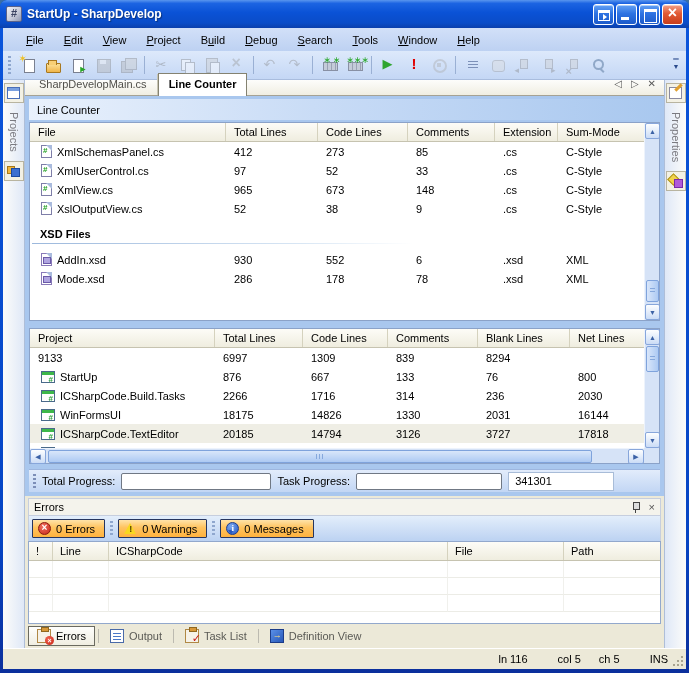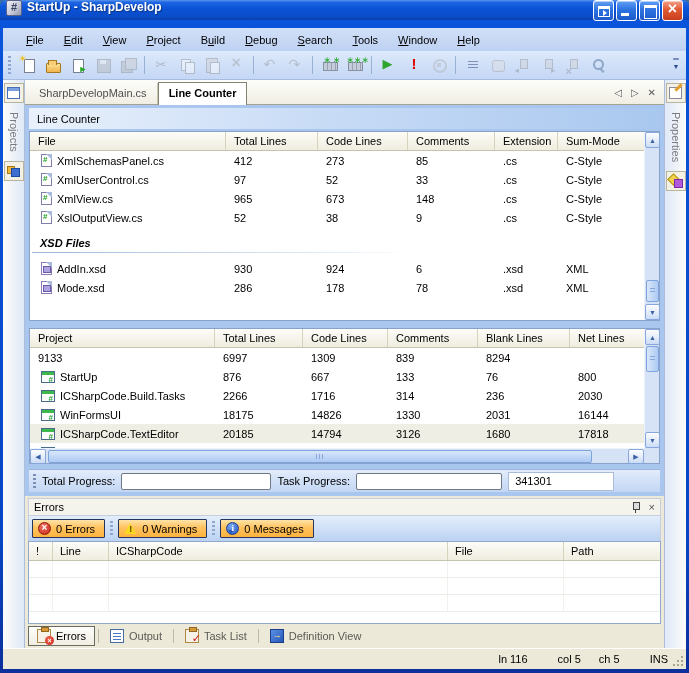--- a/index.html
+++ b/index.html
@@ -2,21 +2,21 @@
 <html><head>
 <meta charset="utf-8">
 <style>
   html,body{margin:0;padding:0;background:#3a6ea5;}
   *{box-sizing:border-box;}
   .window{width:689px;height:673px;position:relative;overflow:hidden;border-radius:7px 7px 0 0;
     background:linear-gradient(180deg,#0A55DC 0%,#0846C4 80%,#0B2F9C 100%);
     font-family:"Liberation Sans","DejaVu Sans",sans-serif;font-size:11px;color:#000;}
 
   
-  .titlebar{height:20px;display:flex;padding:0 6px;
+  .titlebar{height:28px;display:flex;align-items:center;padding:0 6px;
     background:linear-gradient(180deg,#5A96EE 0%,#1C64E2 12%,#0A52D6 45%,#0A4CC8 82%,#0B40AC 100%);
     border-radius:7px 7px 0 0;}
   .app-icon{width:16px;height:16px;margin-right:5px;border-radius:2px;position:relative;flex:none;
     background:linear-gradient(135deg,#F0F0F6 0%,#C8CCDA 55%,#9098B0 100%);border:1px solid #5A628A;}
   .app-icon::after{content:'#';position:absolute;left:4px;top:0px;font-size:11px;font-weight:bold;color:#3A4260;}
   .title-text{color:#fff;font-weight:bold;font-size:12px;text-shadow:1px 1px 1px #0A337E;flex:1;}
   .wbtns{display:flex;gap:2px;}
   .wbtn{width:21px;height:21px;border-radius:3px;border:1px solid #fff;position:relative;
     background:linear-gradient(180deg,#63A1F5 0%,#2E73E2 45%,#1C5ACA 100%);
     box-shadow:inset 0 1px 0 rgba(255,255,255,.5);color:#fff;}
@@ -89,21 +89,21 @@
   .dk-classes::before{content:'';position:absolute;left:0;top:1px;width:6px;height:6px;background:#F0B63C;border:1px solid #A87818;}
   .dk-classes::after{content:'';position:absolute;right:0;bottom:0;width:7px;height:7px;background:#3C6FD0;border:1px solid #1C4AA0;}
   .dk-properties{background:#fff;border:1px solid #8A8AA0;}
   .dk-properties::after{content:'';position:absolute;right:-2px;top:-2px;width:9px;height:3px;background:#E0A030;transform:rotate(-45deg);}
   .dk-tools::before{content:'';position:absolute;left:0;top:0;width:7px;height:7px;background:#F2D24A;border:1px solid #A89018;transform:rotate(45deg);}
   .dk-tools::after{content:'';position:absolute;right:-1px;bottom:-1px;width:7px;height:7px;background:#B05AD8;border:1px solid #7A2AA8;}
 
   .center{flex:1;display:flex;flex-direction:column;min-width:0;background:#ECE9D8;}
 
   
-  .tabstrip{height:25px;background:linear-gradient(180deg,#FDFDFB,#F0EEE2);display:flex;align-items:flex-end;padding-left:4px;border-bottom:1px solid #A5A294;}
+  .tabstrip{height:16px;background:linear-gradient(180deg,#FDFDFB,#F0EEE2);display:flex;align-items:flex-end;padding-left:4px;border-bottom:1px solid #A5A294;}
   .dtab{padding:4px 10px 5px;color:#504F4A;border-right:1px solid #C8C5B4;}
   .dtab.active{background:#fff;font-weight:bold;color:#000;border:1px solid #848270;border-bottom:none;margin-bottom:-1px;padding-bottom:6px;}
   .tabnav{margin-left:auto;display:flex;align-items:center;gap:9px;padding:0 8px 6px 0;color:#5A5A5A;font-size:10px;}
 
   
   .docarea{flex:1;background:#A9C7EE;padding:3px 4px 4px;display:flex;flex-direction:column;min-height:0;}
   .lc-band{height:21px;display:flex;align-items:center;padding-left:8px;margin-bottom:2px;
     background:linear-gradient(90deg,#E9F1FC 0%,#C9DCF6 45%,#A9C8EF 100%);}
   .panel{position:relative;background:#fff;border:1px solid #8BA2C8;}
   .panel1{flex:1;min-height:0;}
@@ -120,21 +120,21 @@
   .cell.name{display:flex;align-items:center;padding-left:11px;}
   .trow.sel{background:#EFEEE5;}
   .fic{width:11px;height:13px;background:#fff;border:1px solid #7E7EA8;position:relative;margin-right:5px;flex:none;}
   .fic::before{content:'';position:absolute;top:-1px;right:-1px;border:3px solid;border-color:#AABBDD #AABBDD transparent transparent;}
   .fic.cs::after{content:'#';position:absolute;left:1px;top:0px;font-size:8px;font-weight:bold;color:#1E9E1E;}
   .fic.xsd{border-color:#8A7AB8;}
   .fic.xsd::after{content:'';position:absolute;left:1px;bottom:1px;width:6px;height:5px;background:#B0A4E0;border:1px solid #6A5AA8;}
   .pic{width:14px;height:12px;border:1px solid #4A6A8A;background:#fff;position:relative;margin-right:5px;flex:none;}
   .pic::before{content:'';position:absolute;top:0;left:0;right:0;height:3px;background:#3DB84A;}
   .pic::after{content:'#';position:absolute;right:1px;bottom:-2px;font-size:8px;font-weight:bold;color:#2AA03A;}
-  .group-hdr{padding:10px 16px 0 10px;font-weight:bold;font-style:italic;}
+  .group-hdr{padding:10px 16px 0 10px;font-weight:bold;}
   .grad-line{height:1px;margin:3px 0 6px 2px;width:62%;background:linear-gradient(90deg,#9CB8DC,#D8E6F4 70%,transparent);}
 
   
   .vsb{position:absolute;top:0;right:0;bottom:0;width:15px;background:#D6E3F7;border-left:1px solid #EDF3FC;}
   .vsb.hs{bottom:15px;}
   .sbtn{position:absolute;left:0;width:15px;height:16px;background:linear-gradient(#FDFEFF,#CBDCF6);border:1px solid #87A6DB;border-radius:2px;
     color:#3C62A6;font-size:7px;display:flex;align-items:center;justify-content:center;}
   .sbtn.up{top:0;} .sbtn.dn{bottom:0;}
   .vthumb{position:absolute;left:1px;width:13px;background:linear-gradient(90deg,#D9E6FA,#ADCAF3);border:1px solid #7FA3DC;border-radius:2px;}
   .vthumb::after{content:'';position:absolute;left:3px;right:3px;top:50%;height:6px;margin-top:-3px;
@@ -408,21 +408,21 @@
                   <span class="cell">C-Style</span>
                 </div>
                 <div class="group-hdr">XSD Files</div>
                 <div class="grad-line"></div>
                 <div class="trow t1">
                   <span class="cell name">
                     <span class="fic xsd"></span>
                     <span>AddIn.xsd</span>
                   </span>
                   <span class="cell">930</span>
-                  <span class="cell">924</span>
+                  <span class="cell">552</span>
                   <span class="cell">6</span>
                   <span class="cell">.xsd</span>
                   <span class="cell">XML</span>
                 </div>
                 <div class="trow t1">
                   <span class="cell name">
                     <span class="fic xsd"></span>
                     <span>Mode.xsd</span>
                   </span>
                   <span class="cell">286</span>
@@ -490,21 +490,21 @@
                   <span class="cell">16144</span>
                 </div>
                 <div class="trow t2 sel">
                   <span class="cell name">
                     <span class="pic"></span>
                     <span>ICSharpCode.TextEditor</span>
                   </span>
                   <span class="cell">20185</span>
                   <span class="cell">14794</span>
                   <span class="cell">3126</span>
-                  <span class="cell">1680</span>
+                  <span class="cell">3727</span>
                   <span class="cell">17818</span>
                 </div>
                 <div class="trow t2">
                   <span class="cell name">
                     <span class="pic"></span>
                     <span>NRefactory</span>
                   </span>
                   <span class="cell">45324</span>
                   <span class="cell">28788</span>
                   <span class="cell">1067</span>

